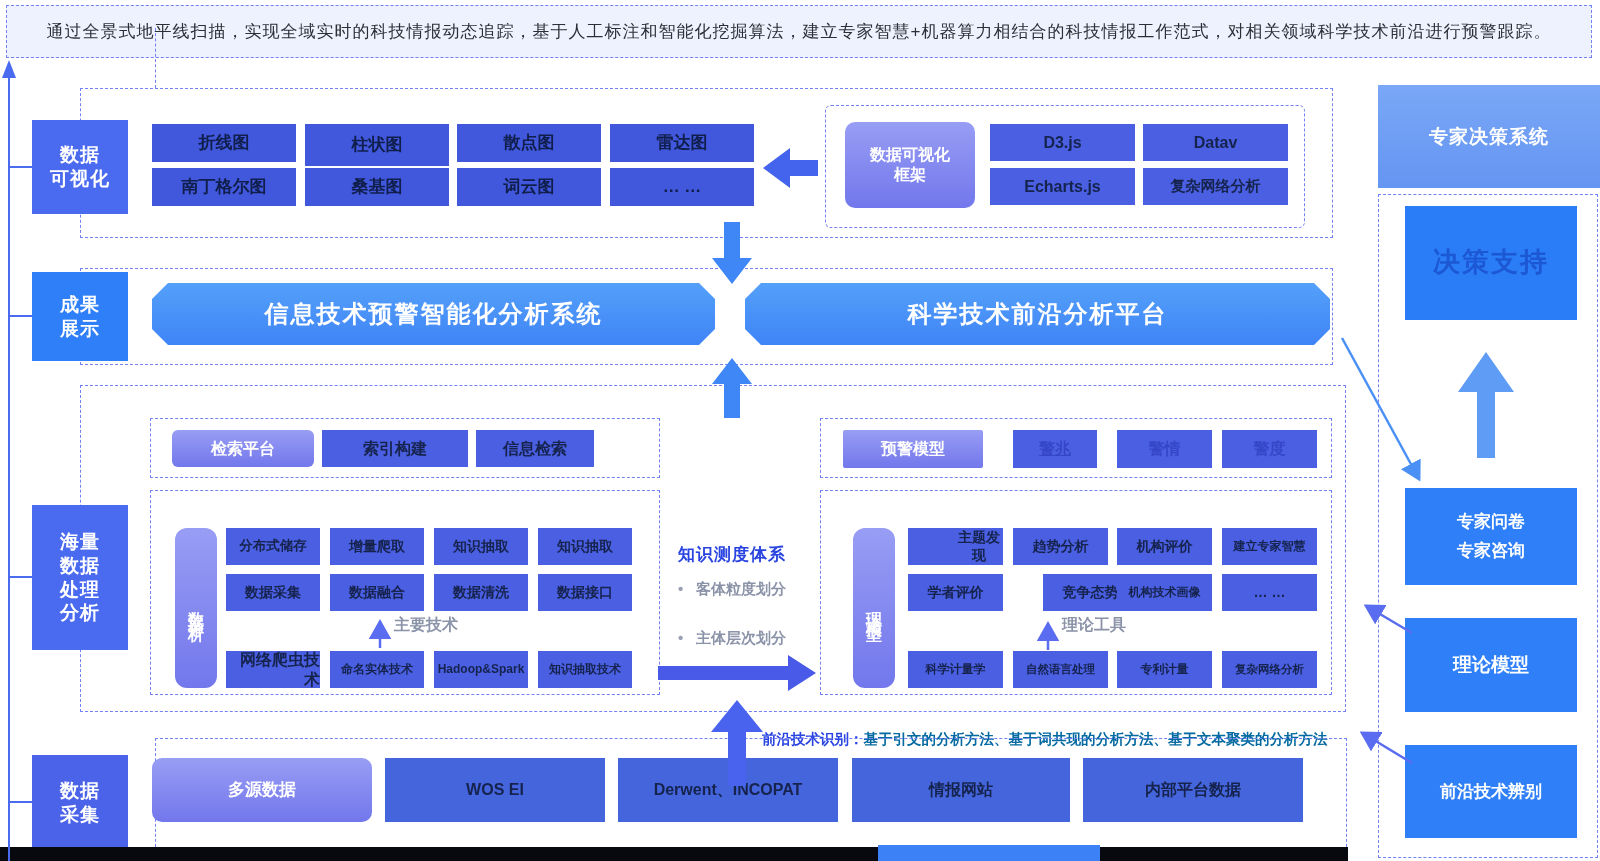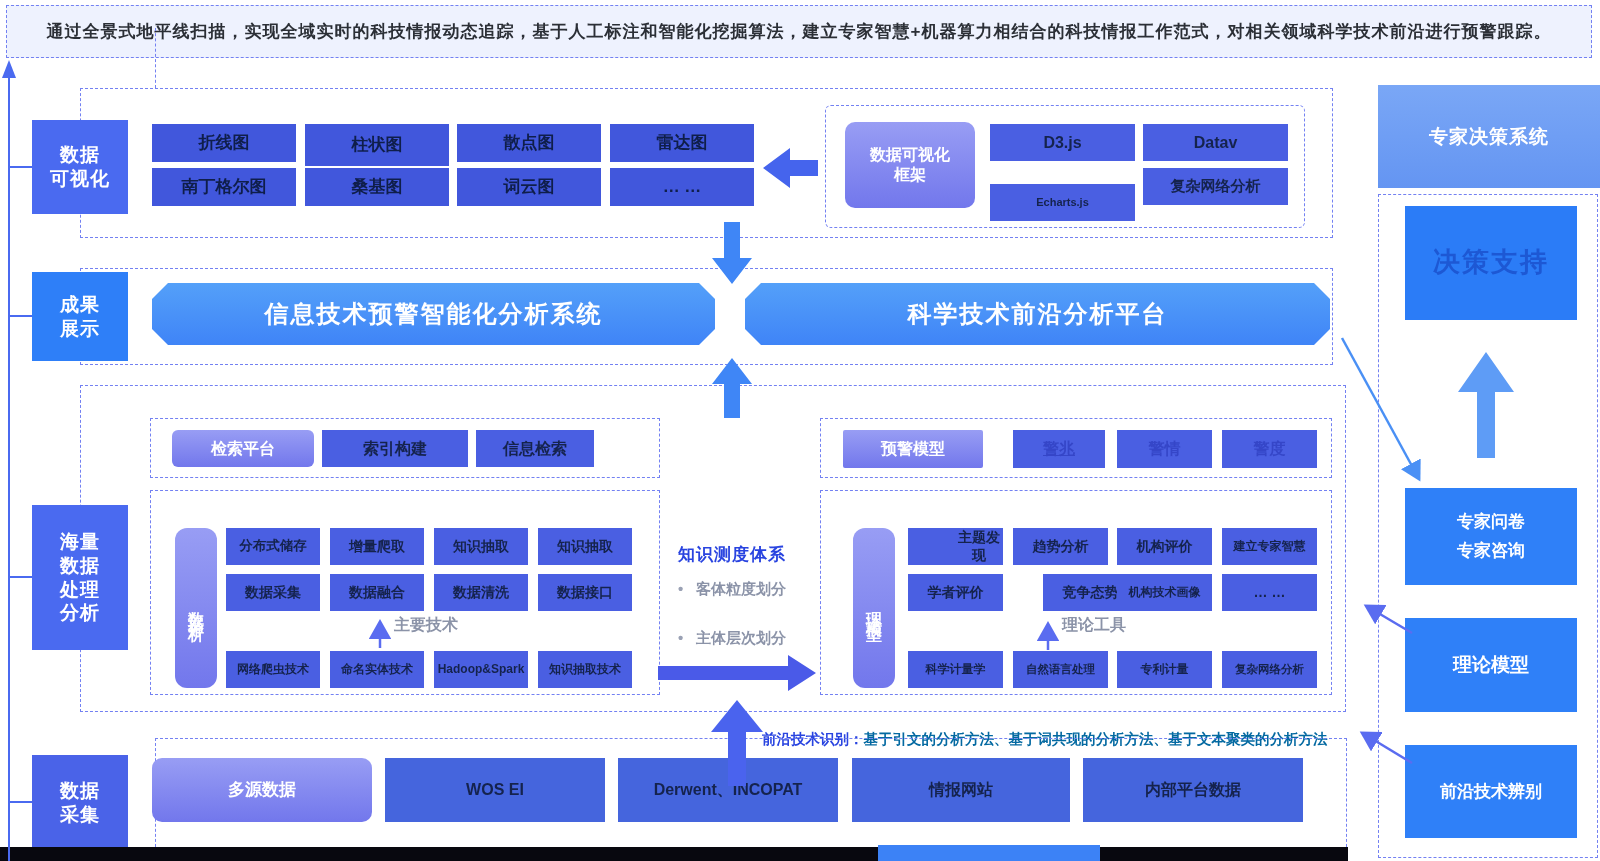--- a/index.html
+++ b/index.html
@@ -23,21 +23,21 @@
   .bullet::before{content:"•";position:absolute;left:0;top:0;color:#9aa1b4;}
   .faint-txt{color:#3546c8;font-size:16px;}
   svg.overlay{position:absolute;left:0;top:0;pointer-events:none;}
 </style>
 </head>
 <body>
 
 <div class="stage">
 
   <div class="abs dashed box" style="left:6px;top:5px;width:1586px;height:53px;background:#eef2fe;">
-    <span style="font-size:17px;color:#2b2f36;font-weight:bold;letter-spacing:1px;">通过全景式地平线扫描，实现全域实时的科技情报动态追踪，基于人工标注和智能化挖掘算法，建立专家智慧+机器算力相结合的科技情报工作范式，对相关领域科学技术前沿进行预警跟踪。</span>
+    <span style="font-size:17px;color:#2b2f36;font-weight:normal;letter-spacing:1px;">通过全景式地平线扫描，实现全域实时的科技情报动态追踪，基于人工标注和智能化挖掘算法，建立专家智慧+机器算力相结合的科技情报工作范式，对相关领域科学技术前沿进行预警跟踪。</span>
   </div>
 
   <div class="abs" style="left:155px;top:28px;height:60px;width:0;border-left:1.5px dashed #7381f2;"></div>
 
   <div class="abs dashed" style="left:80px;top:88px;width:1253px;height:150px;"></div>
 
   <div class="abs box col side-label" style="left:32px;top:120px;width:96px;height:94px;">
     <span>数据</span>
     <span>可视化</span>
   </div>
@@ -71,21 +71,21 @@
   <div class="abs box col lp" style="left:845px;top:122px;width:130px;height:86px;border-radius:10px;font-size:16px;">
     <span>数据可视化</span>
     <span>框架</span>
   </div>
   <div class="abs box grid-box" style="left:990px;top:124px;width:145px;height:37px;font-size:16px;">
       <span>D3.js</span>
     </div>
   <div class="abs box grid-box" style="left:1143px;top:124px;width:145px;height:37px;font-size:16px;">
       <span>Datav</span>
     </div>
-  <div class="abs box grid-box" style="left:990px;top:168px;width:145px;height:37px;font-size:11px;margin-top:16px;">
+  <div class="abs box grid-box" style="left:990px;top:168px;width:145px;height:37px;font-size:16px;">
       <span>Echarts.js</span>
     </div>
   <div class="abs box grid-box" style="left:1143px;top:168px;width:145px;height:37px;font-size:15px;">
       <span>复杂网络分析</span>
     </div>
 
   <div class="abs dashed" style="left:80px;top:268px;width:1253px;height:97px;"></div>
   <div class="abs box col side-label bright" style="left:32px;top:272px;width:96px;height:89px;">
     <span>成果</span>
     <span>展示</span>
@@ -140,21 +140,21 @@
     </div>
   <div class="abs box grid-box" style="left:434px;top:574px;width:94px;height:37px;">
       <span>数据清洗</span>
     </div>
   <div class="abs box grid-box" style="left:538px;top:574px;width:94px;height:37px;">
       <span>数据接口</span>
     </div>
   <div class="abs grey" style="left:394px;top:615px;font-size:16px;">
     <span>主要技术</span>
   </div>
-  <div class="abs box grid-box" style="left:226px;top:651px;width:94px;height:37px;font-size:12px;">
+  <div class="abs box grid-box" style="left:226px;top:651px;width:94px;height:37px;font-size:16px;text-align:right;">
       <span>网络爬虫技术</span>
     </div>
   <div class="abs box grid-box" style="left:330px;top:651px;width:94px;height:37px;font-size:12px;">
       <span>命名实体技术</span>
     </div>
   <div class="abs box grid-box" style="left:434px;top:651px;width:94px;height:37px;font-size:12px;">
       <span>Hadoop&amp;Spark</span>
     </div>
   <div class="abs box grid-box" style="left:538px;top:651px;width:94px;height:37px;font-size:12px;">
       <span>知识抽取技术</span>
@@ -167,21 +167,21 @@
     <span>客体粒度划分</span>
   </div>
   <div class="abs bullet" style="left:678px;top:610px;">
     <span>主体层次划分</span>
   </div>
 
   <div class="abs dashed" style="left:820px;top:418px;width:512px;height:60px;"></div>
   <div class="abs box lp" style="left:843px;top:430px;width:140px;height:38px;border-radius:2px;font-size:16px;">
       <span>预警模型</span>
     </div>
-  <div class="abs box grid-box faint-txt" style="left:1013px;top:430px;width:92px;height:38px;text-decoration:underline;">
+  <div class="abs box grid-box faint-txt" style="left:1013px;top:430px;width:84px;height:38px;text-decoration:underline;">
       <span>警兆</span>
     </div>
   <div class="abs box grid-box faint-txt" style="left:1117px;top:430px;width:95px;height:38px;">
       <span>警情</span>
     </div>
   <div class="abs box grid-box faint-txt" style="left:1222px;top:430px;width:95px;height:38px;">
       <span>警度</span>
     </div>
 
   <div class="abs dashed" style="left:820px;top:490px;width:512px;height:205px;"></div>

